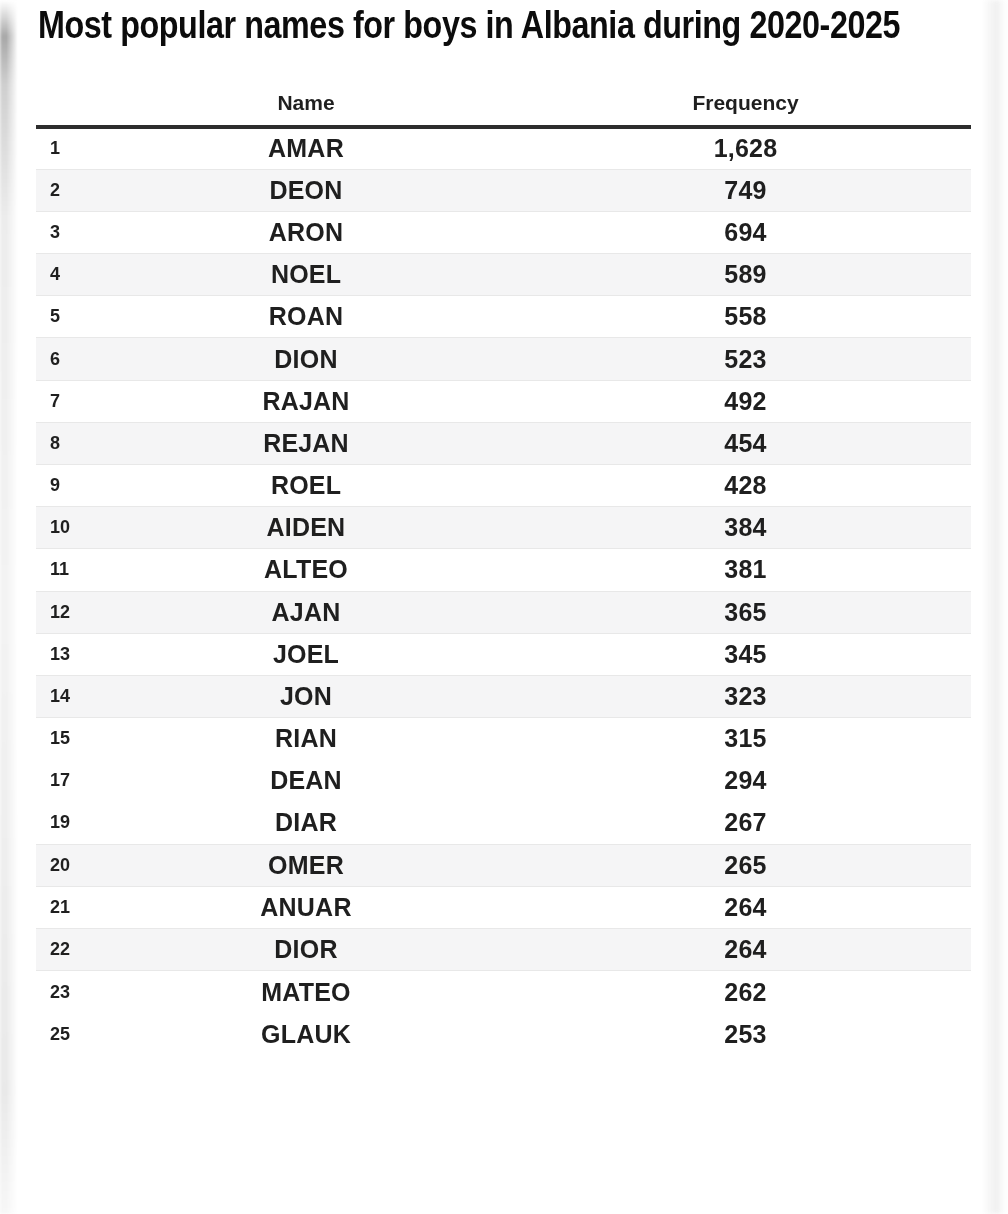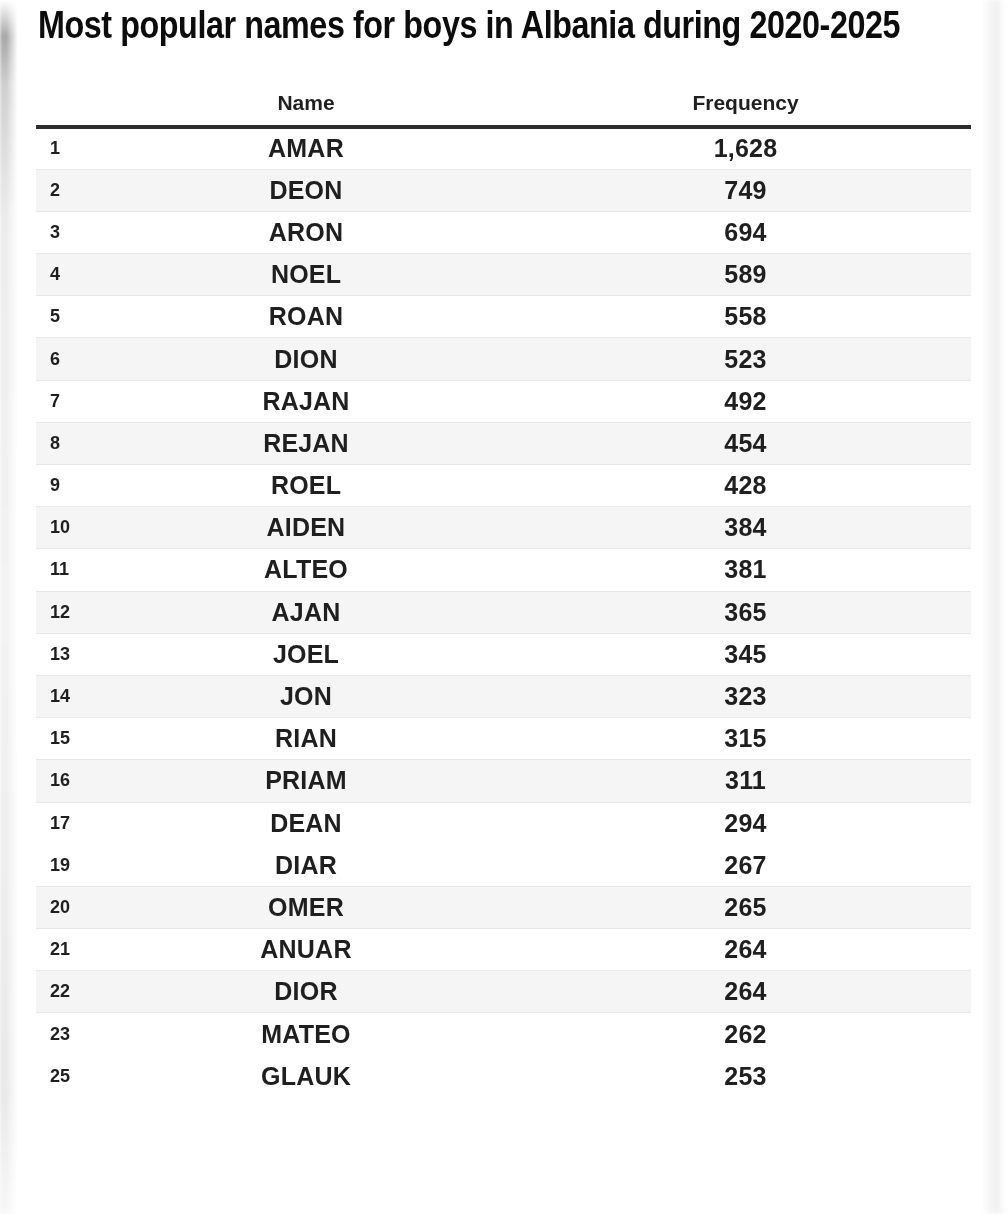--- a/index.html
+++ b/index.html
@@ -187,25 +187,20 @@
       <tr class="even">
         <td class="cell-rank">14</td>
         <td class="cell-name">JON</td>
         <td class="cell-freq">323</td>
       </tr>
       <tr>
         <td class="cell-rank">15</td>
         <td class="cell-name">RIAN</td>
         <td class="cell-freq">315</td>
       </tr>
-      <tr class="even">
-        <td class="cell-rank">16</td>
-        <td class="cell-name">PRIAM</td>
-        <td class="cell-freq">311</td>
-      </tr>
       <tr>
         <td class="cell-rank">17</td>
         <td class="cell-name">DEAN</td>
         <td class="cell-freq">294</td>
       </tr>
       <tr>
         <td class="cell-rank">19</td>
         <td class="cell-name">DIAR</td>
         <td class="cell-freq">267</td>
       </tr>

